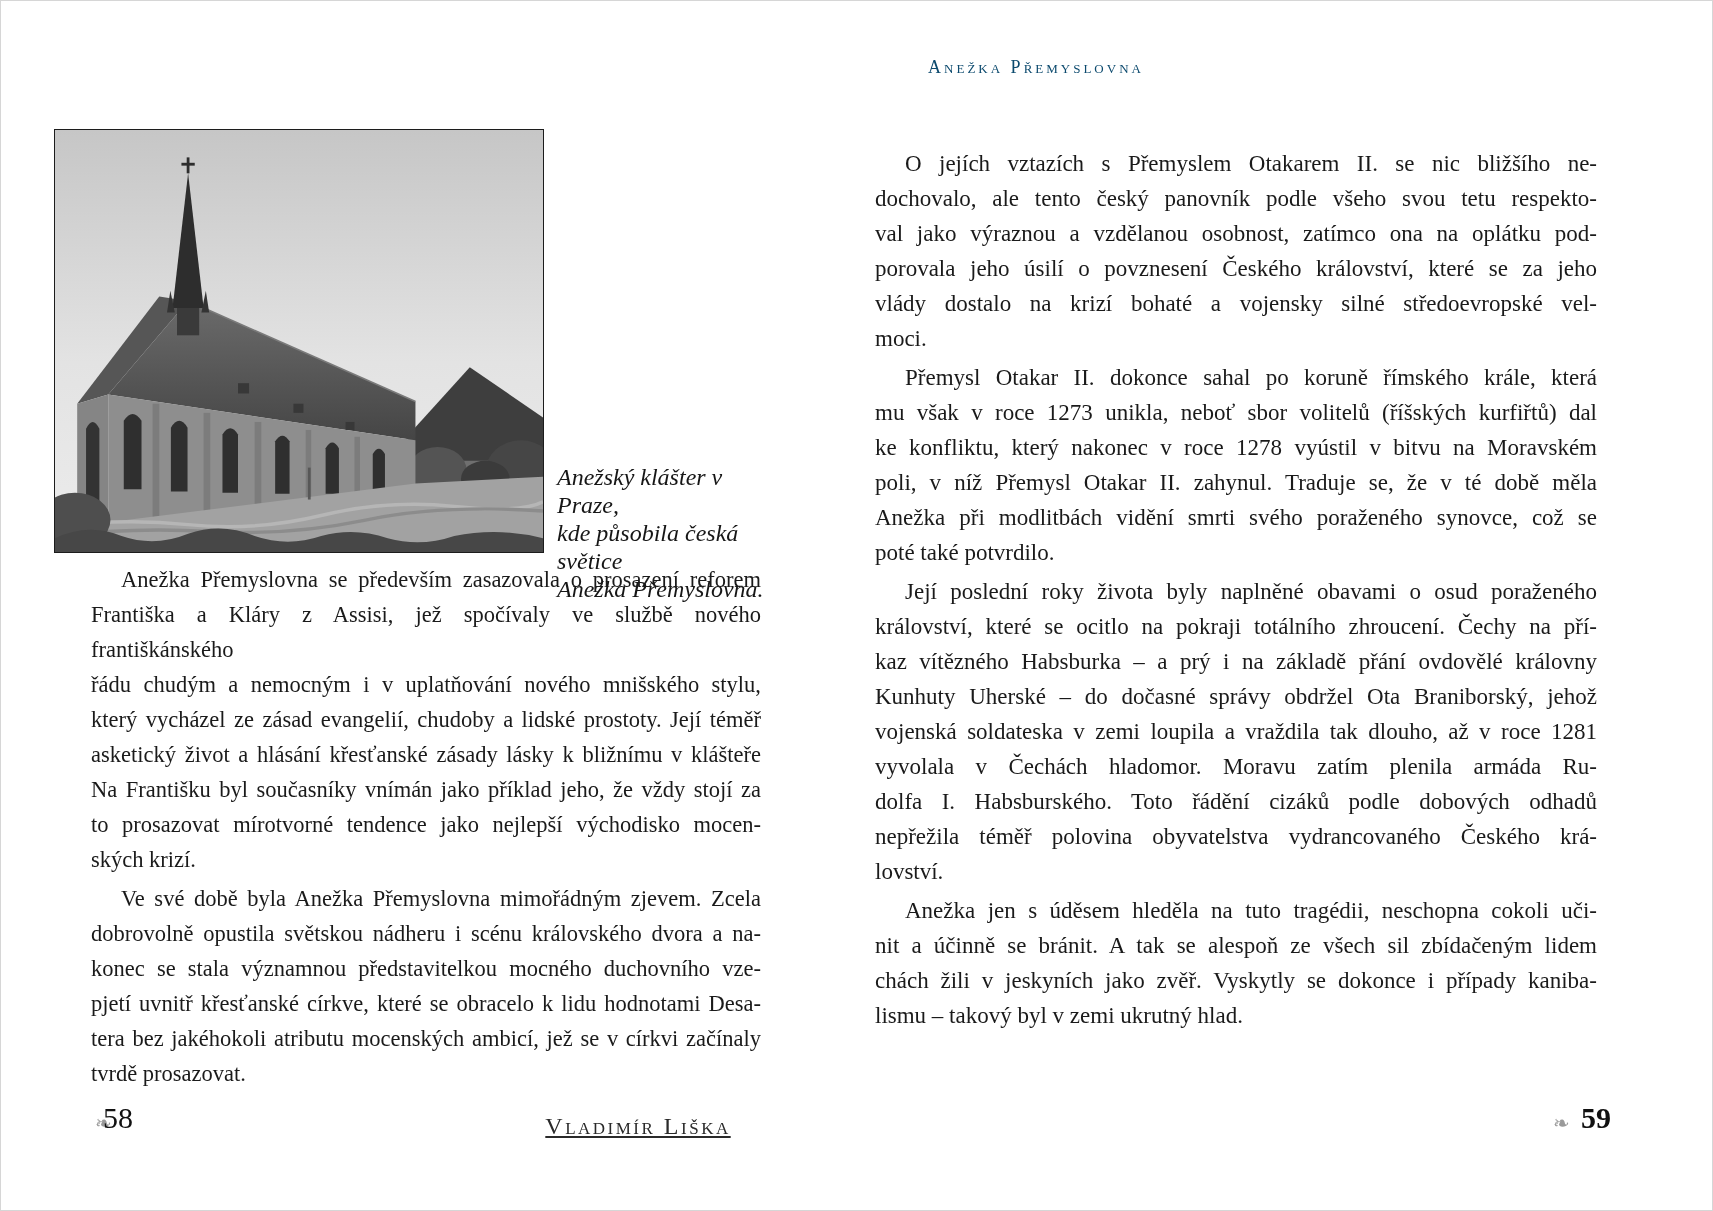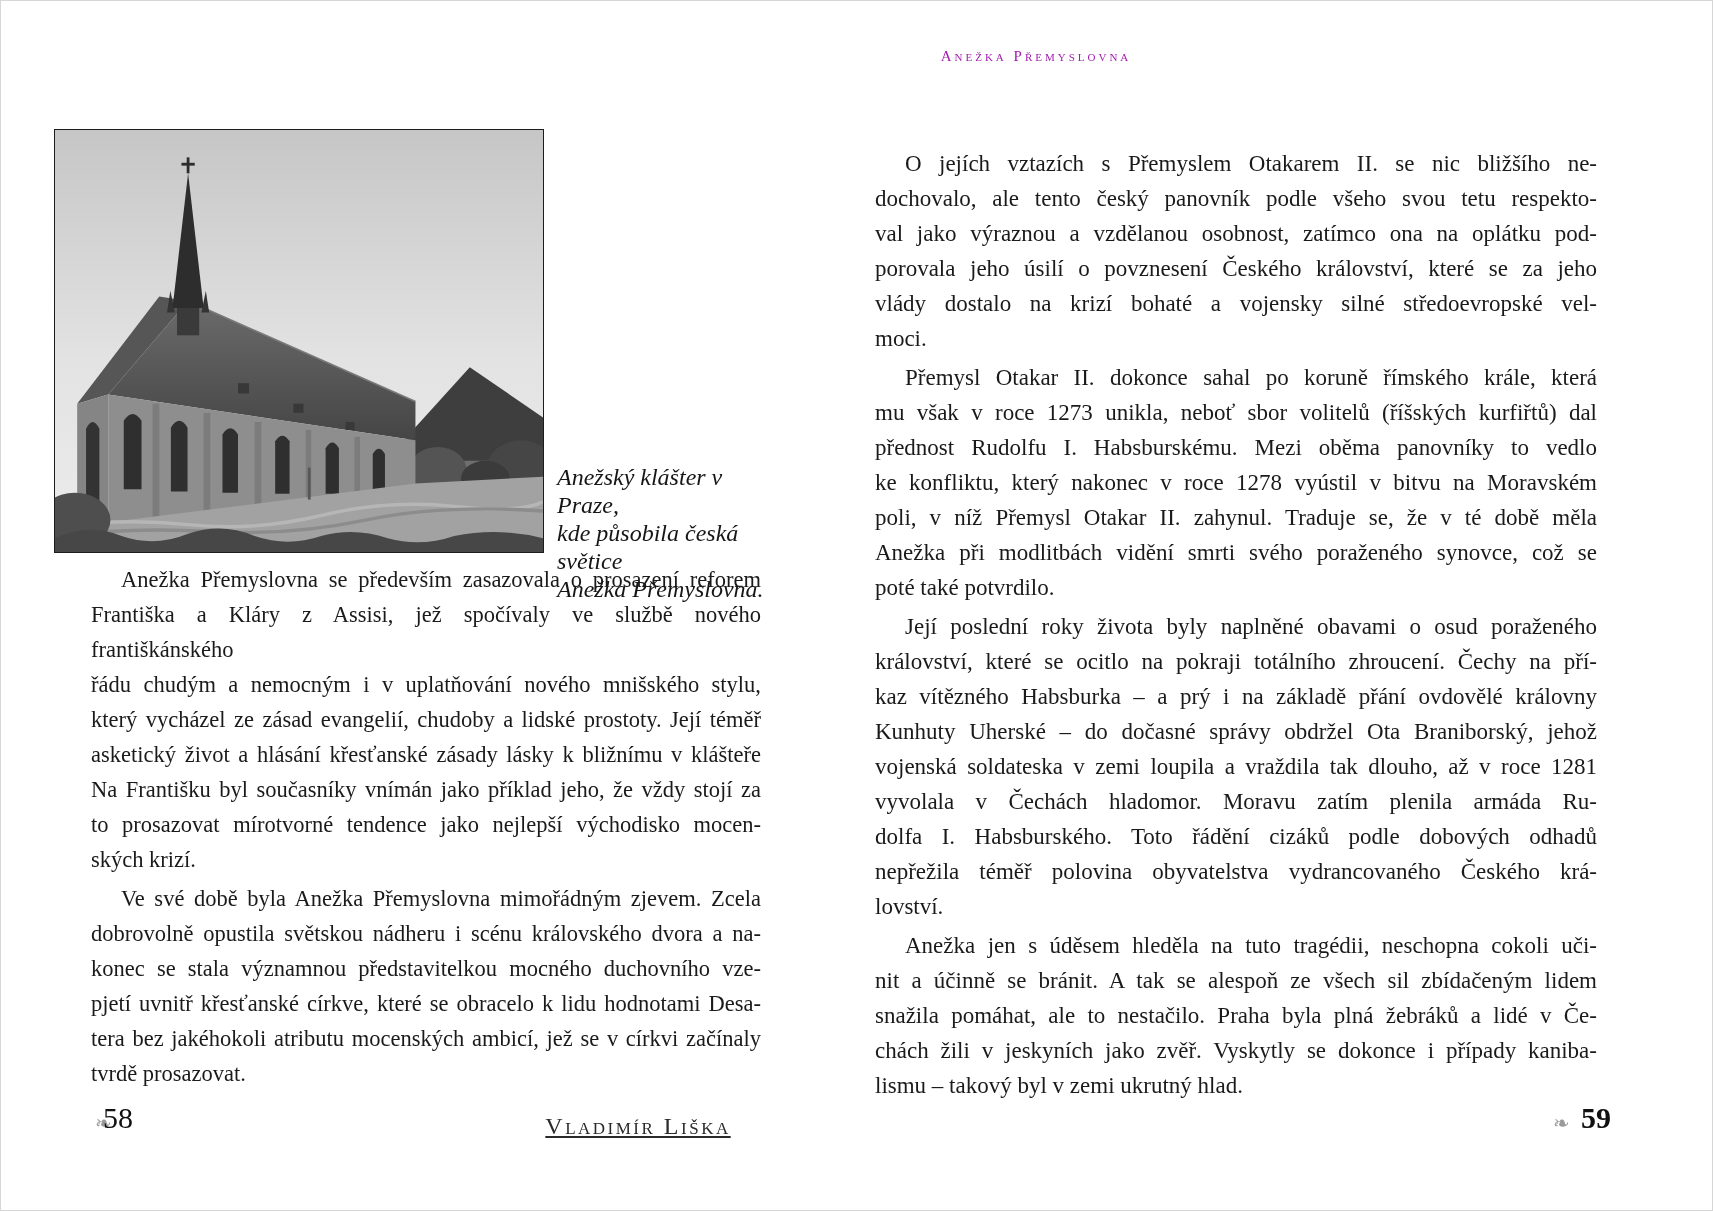--- a/index.html
+++ b/index.html
@@ -9,22 +9,22 @@
     margin:0 auto;
     background:#ffffff;
     border:1px solid #d6d6d6;
     box-sizing:border-box;
     font-family:"Liberation Serif","DejaVu Serif",serif;
     color:#1a1a1a;
     overflow:hidden;
   }
   
   .running-head {
-    position:absolute; top:47px; left:1035px; transform:translateX(-50%);
-    font-variant:small-caps; letter-spacing:3px; font-size:15px; color:#a21caf;
+    position:absolute; top:56px; left:1035px; transform:translateX(-50%);
+    font-variant:small-caps; letter-spacing:3px; font-size:18px; color:#0c4a6e;
     white-space:nowrap;
   }
   
   .photo {
     position:absolute; left:53px; top:128px; width:490px; height:424px;
     border:1px solid #1c1c1c; box-sizing:border-box; background:#dcdcdc;
   }
   .photo svg { display:block; width:100%; height:100%; }
   
   .caption {
@@ -164,41 +164,39 @@
           <div class="pline first">O jejích vztazích s Přemyslem Otakarem II. se nic bližšího ne-</div>
           <div class="pline">dochovalo, ale tento český panovník podle všeho svou tetu respekto-</div>
           <div class="pline">val jako výraznou a vzdělanou osobnost, zatímco ona na oplátku pod-</div>
           <div class="pline">porovala jeho úsilí o povznesení Českého království, které se za jeho</div>
           <div class="pline">vlády dostalo na krizí bohaté a vojensky silné středoevropské vel-</div>
           <div class="pline last">moci.</div>
         </div>
         <div class="para">
           <div class="pline first">Přemysl Otakar II. dokonce sahal po koruně římského krále, která</div>
           <div class="pline">mu však v roce 1273 unikla, neboť sbor volitelů (říšských kurfiřtů) dal</div>
-          <div class="pline">přednost Rudolfu I. Habsburskému. Mezi oběma panovníky to vedlo</div>
           <div class="pline">ke konfliktu, který nakonec v roce 1278 vyústil v bitvu na Moravském</div>
           <div class="pline">poli, v níž Přemysl Otakar II. zahynul. Traduje se, že v té době měla</div>
           <div class="pline">Anežka při modlitbách vidění smrti svého poraženého synovce, což se</div>
           <div class="pline last">poté také potvrdilo.</div>
         </div>
         <div class="para">
           <div class="pline first">Její poslední roky života byly naplněné obavami o osud poraženého</div>
           <div class="pline">království, které se ocitlo na pokraji totálního zhroucení. Čechy na pří-</div>
           <div class="pline">kaz vítězného Habsburka – a prý i na základě přání ovdovělé královny</div>
           <div class="pline">Kunhuty Uherské – do dočasné správy obdržel Ota Braniborský, jehož</div>
           <div class="pline">vojenská soldateska v zemi loupila a vraždila tak dlouho, až v roce 1281</div>
           <div class="pline">vyvolala v Čechách hladomor. Moravu zatím plenila armáda Ru-</div>
           <div class="pline">dolfa I. Habsburského. Toto řádění cizáků podle dobových odhadů</div>
           <div class="pline">nepřežila téměř polovina obyvatelstva vydrancovaného Českého krá-</div>
           <div class="pline last">lovství.</div>
         </div>
         <div class="para">
           <div class="pline first">Anežka jen s úděsem hleděla na tuto tragédii, neschopna cokoli uči-</div>
           <div class="pline">nit a účinně se bránit. A tak se alespoň ze všech sil zbídačeným lidem</div>
-          <div class="pline">snažila pomáhat, ale to nestačilo. Praha byla plná žebráků a lidé v Če-</div>
           <div class="pline">chách žili v jeskyních jako zvěř. Vyskytly se dokonce i případy kaniba-</div>
           <div class="pline last">lismu – takový byl v zemi ukrutný hlad.</div>
         </div>
       </div>
 
     <span class="ornament orn-right">❧</span>
     <span class="pagenum pn-right">59</span>
   </div>
 
 </div>

